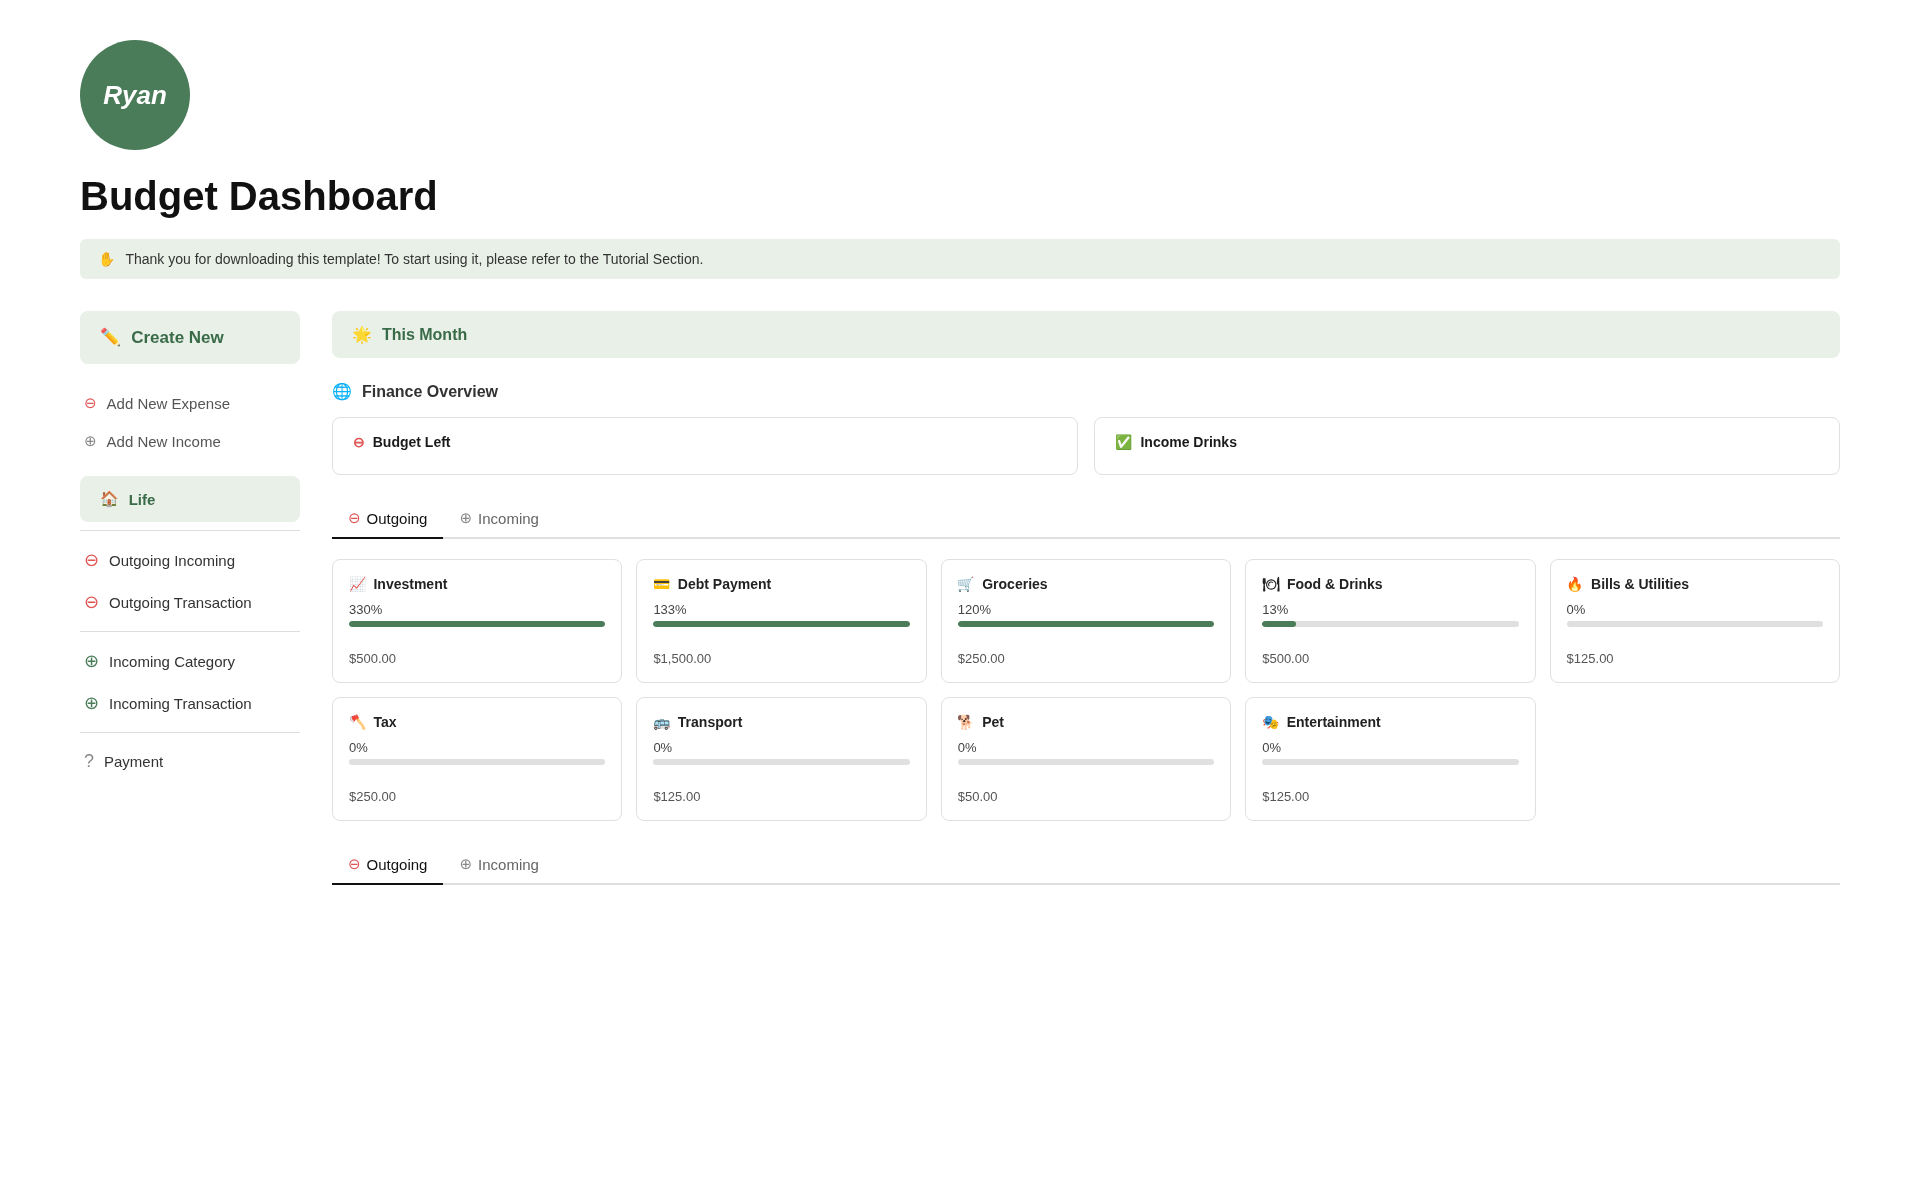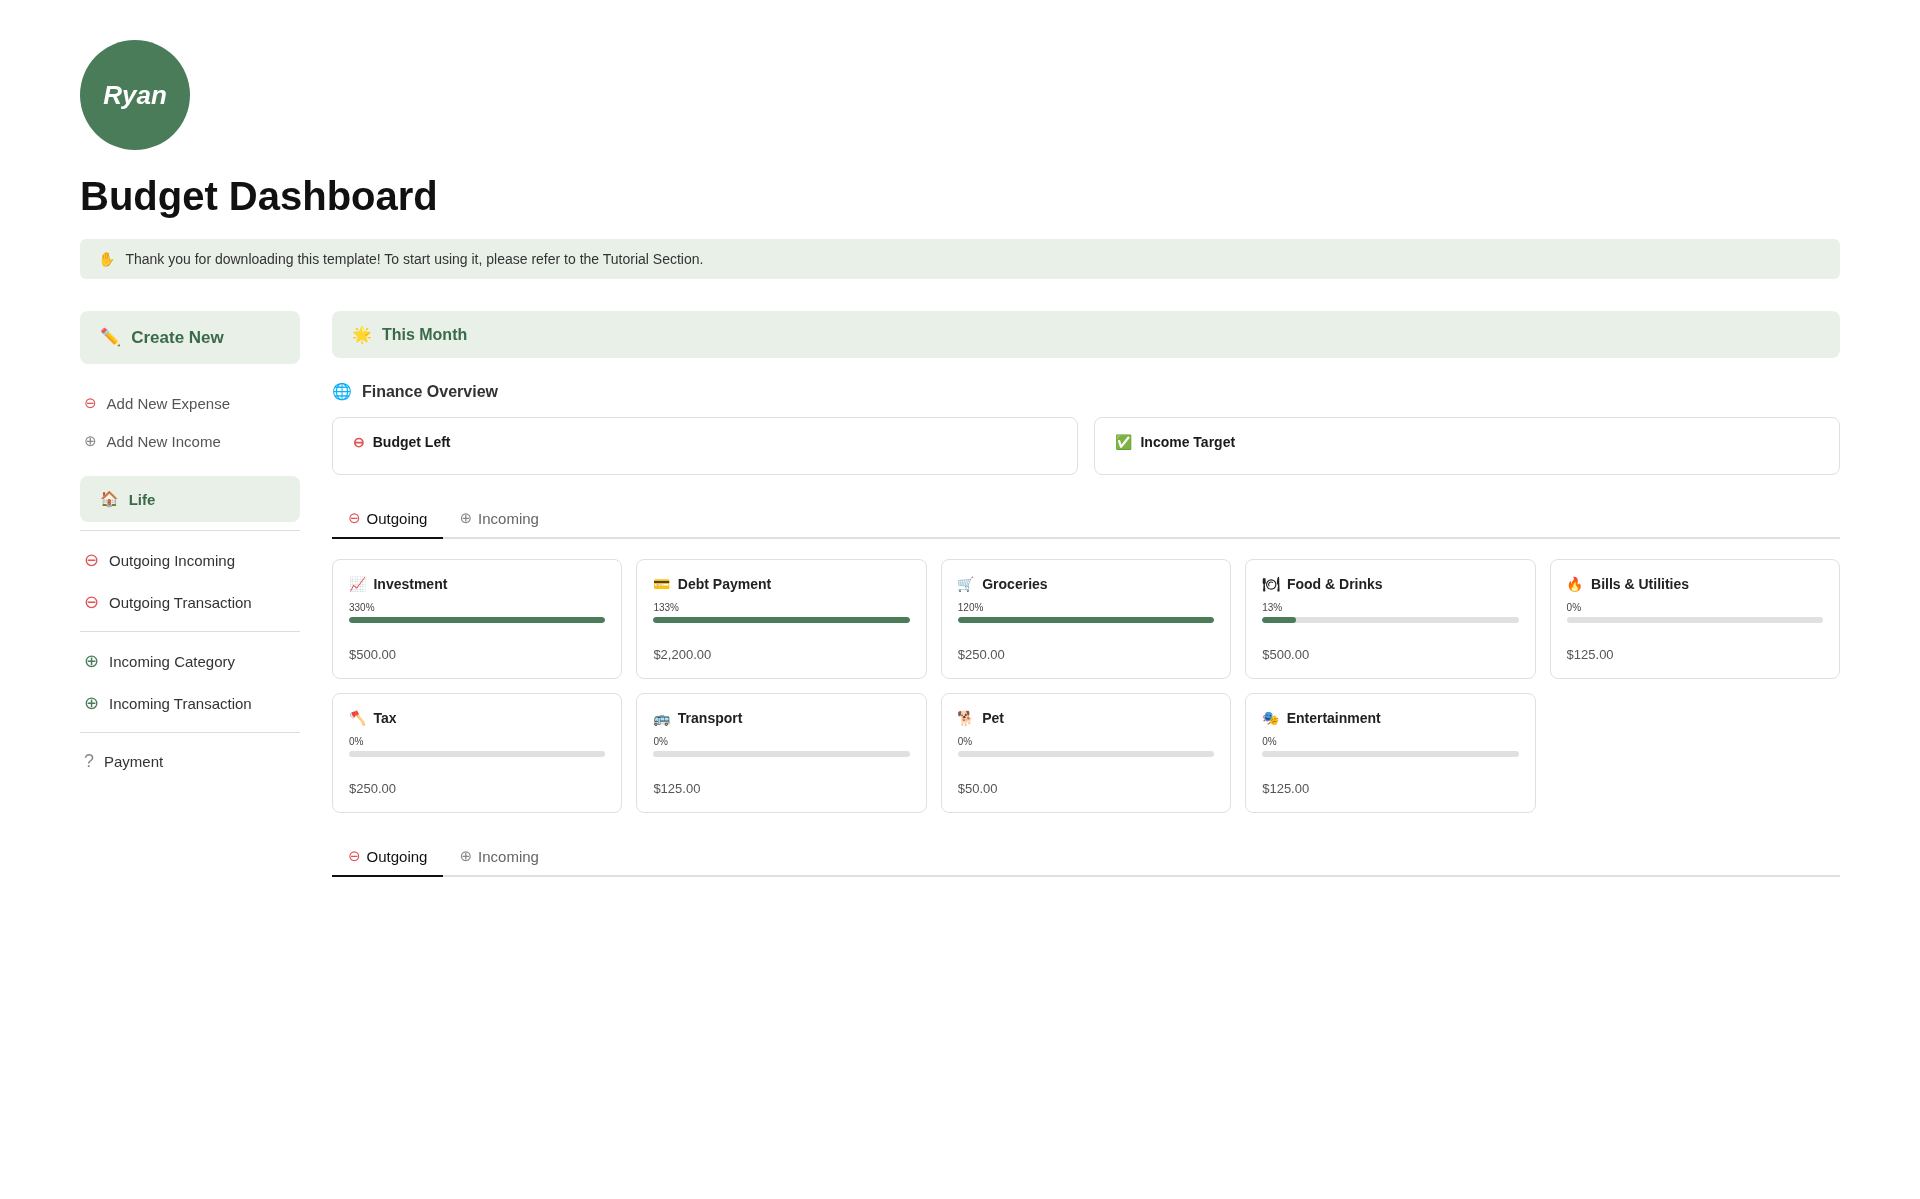--- a/index.html
+++ b/index.html
@@ -197,21 +197,21 @@
     .category-card-title {
       display: flex;
       align-items: center;
       gap: 7px;
       font-size: 14px;
       font-weight: 600;
       margin-bottom: 10px;
       color: #222;
     }
     .category-card-percent {
-      font-size: 10px;
+      font-size: 13px;
       color: #444;
       margin-bottom: 4px;
     }
     .progress-bar-bg {
       background: #e0e0e0;
       border-radius: 4px;
       height: 6px;
       width: 100%;
       margin-bottom: 8px;
       overflow: hidden;
@@ -313,21 +313,21 @@
     <div class="finance-cards-row">
       <div class="finance-card">
         <div class="finance-card-title">
           <span style="color:#e05555;">⊖</span>
           <span>Budget Left</span>
         </div>
       </div>
       <div class="finance-card">
         <div class="finance-card-title">
           <span style="color:#4a7c59;">✅</span>
-          <span>Income Target</span>
+          <span>Income Drinks</span>
         </div>
       </div>
     </div>
 
     <div class="tabs-row">
       <div class="tab active">
         <span style="color:#e05555;">⊖</span>
         <span>Outgoing</span>
       </div>
       <div class="tab">
@@ -352,21 +352,21 @@
         </div>
         <div class="category-card">
           <div class="category-card-title">
             <span>💳</span>
             <span>Debt Payment</span>
           </div>
           <div class="category-card-percent">133%</div>
           <div class="progress-bar-bg">
             <div class="progress-bar-fill" style="width:100%"></div>
           </div>
-          <div class="category-card-amount">$2,200.00</div>
+          <div class="category-card-amount">$1,500.00</div>
         </div>
         <div class="category-card">
           <div class="category-card-title">
             <span>🛒</span>
             <span>Groceries</span>
           </div>
           <div class="category-card-percent">120%</div>
           <div class="progress-bar-bg">
             <div class="progress-bar-fill" style="width:100%"></div>
           </div>

